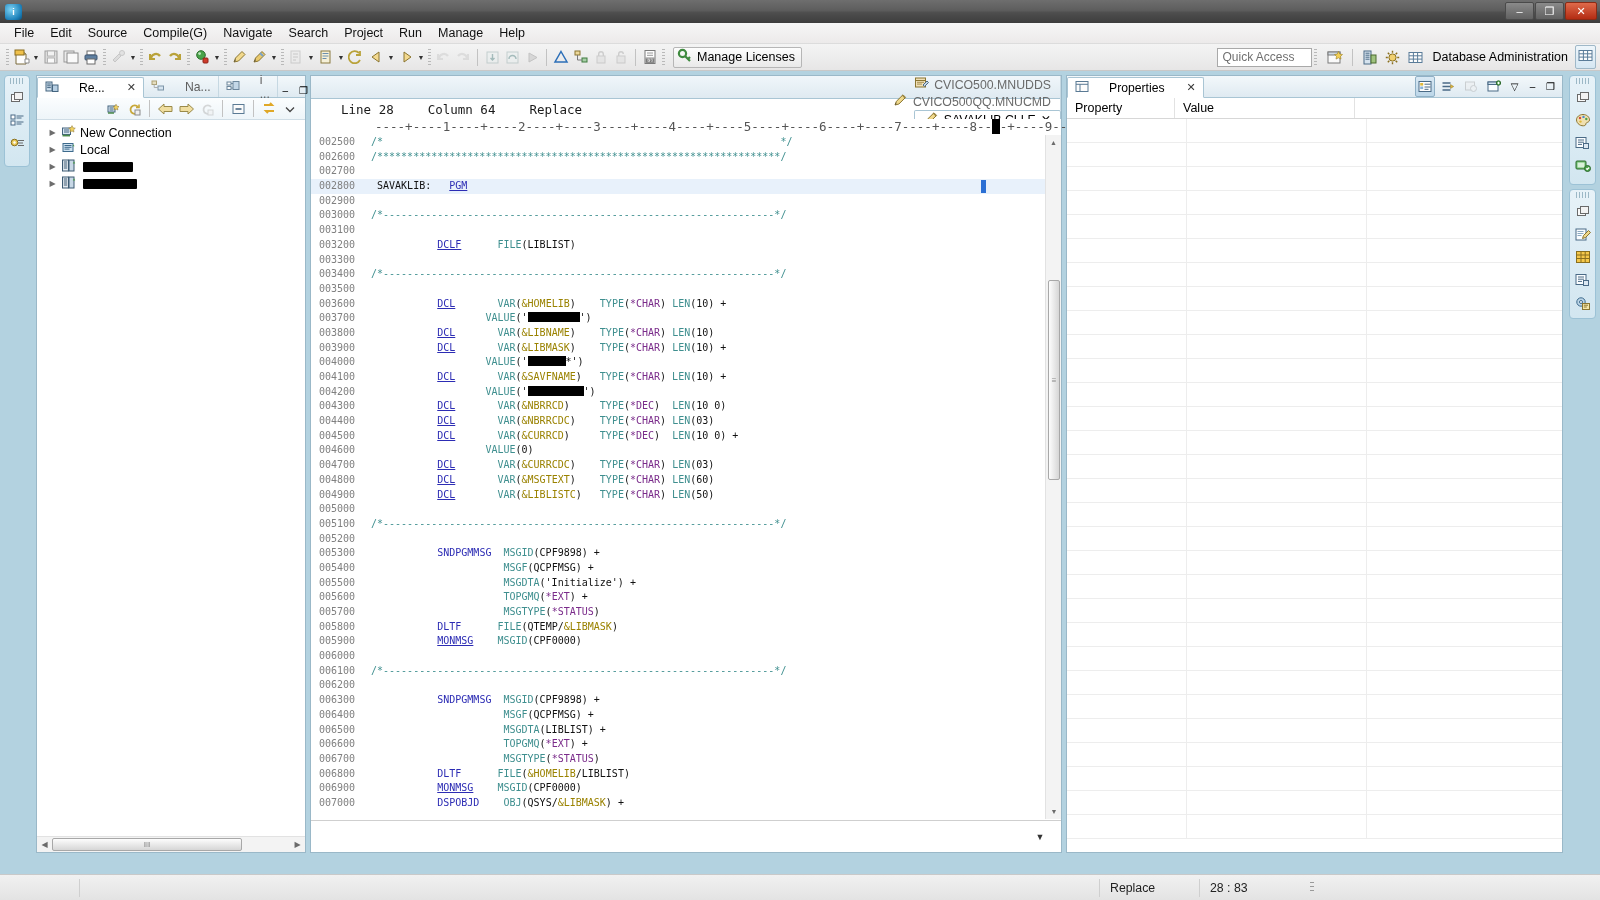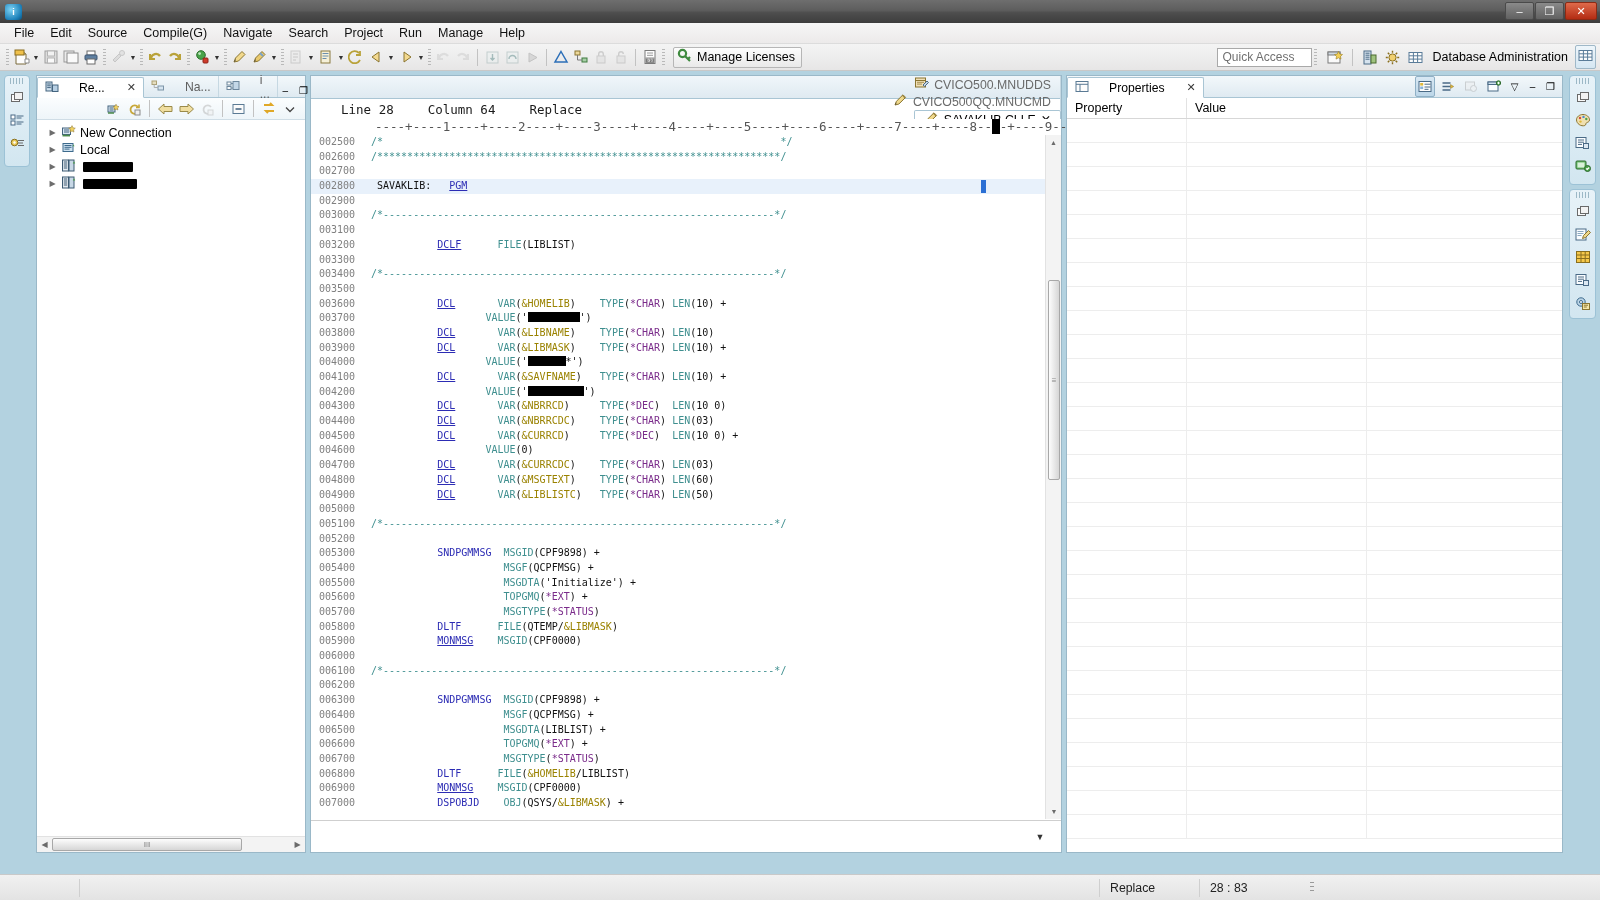--- a/index.html
+++ b/index.html
@@ -160,21 +160,21 @@
   .vsb .thumb span { font-size:8px; color:#8a8a8a; letter-spacing:0; }
   .hsb { position:absolute; left:0; bottom:0; height:16px; background:#f3f3f3; border-top:1px solid #e2e2e2;
          display:flex; align-items:center;}
   .hsb .arrowbox { width:15px; display:flex; align-items:center; justify-content:center; font-size:8px; color:#6b6b6b;}
   .hsb .thumb { height:13px; background:linear-gradient(180deg,#fdfdfd,#d6d6d6); border:1px solid #a8a8a8;
                 border-radius:2px; display:flex; align-items:center; justify-content:center; font-size:8px; color:#8a8a8a;}
 
   
   .ptbl-head { display:flex; height:21px; background:#fff; border-bottom:1px solid #d7d7d7; align-items:center;}
   .pcol { font-size:12.5px; padding-left:8px; }
-  .pc1 { width:120px; border-right:1px solid #e2e2e2; height:100%; display:flex; align-items:center;}
+  .pc1 { width:108px; border-right:1px solid #e2e2e2; height:100%; display:flex; align-items:center;}
   .pc2 { width:180px; border-right:1px solid #e2e2e2; height:100%; display:flex; align-items:center;}
   .prow { height:24px; border-bottom:1px solid #ededed; display:flex; }
   .prow .a { width:120px; border-right:1px solid #ededed; }
   .prow .b { width:180px; border-right:1px solid #ededed; }
 
   
   .statusbar {
     position:absolute; left:0; bottom:0; width:1600px; height:26px;
     background:linear-gradient(180deg,#f1f1f1,#e3e3e3); border-top:1px solid #c9c9c9;
     display:flex; align-items:center; font-size:12.3px; color:#222;

